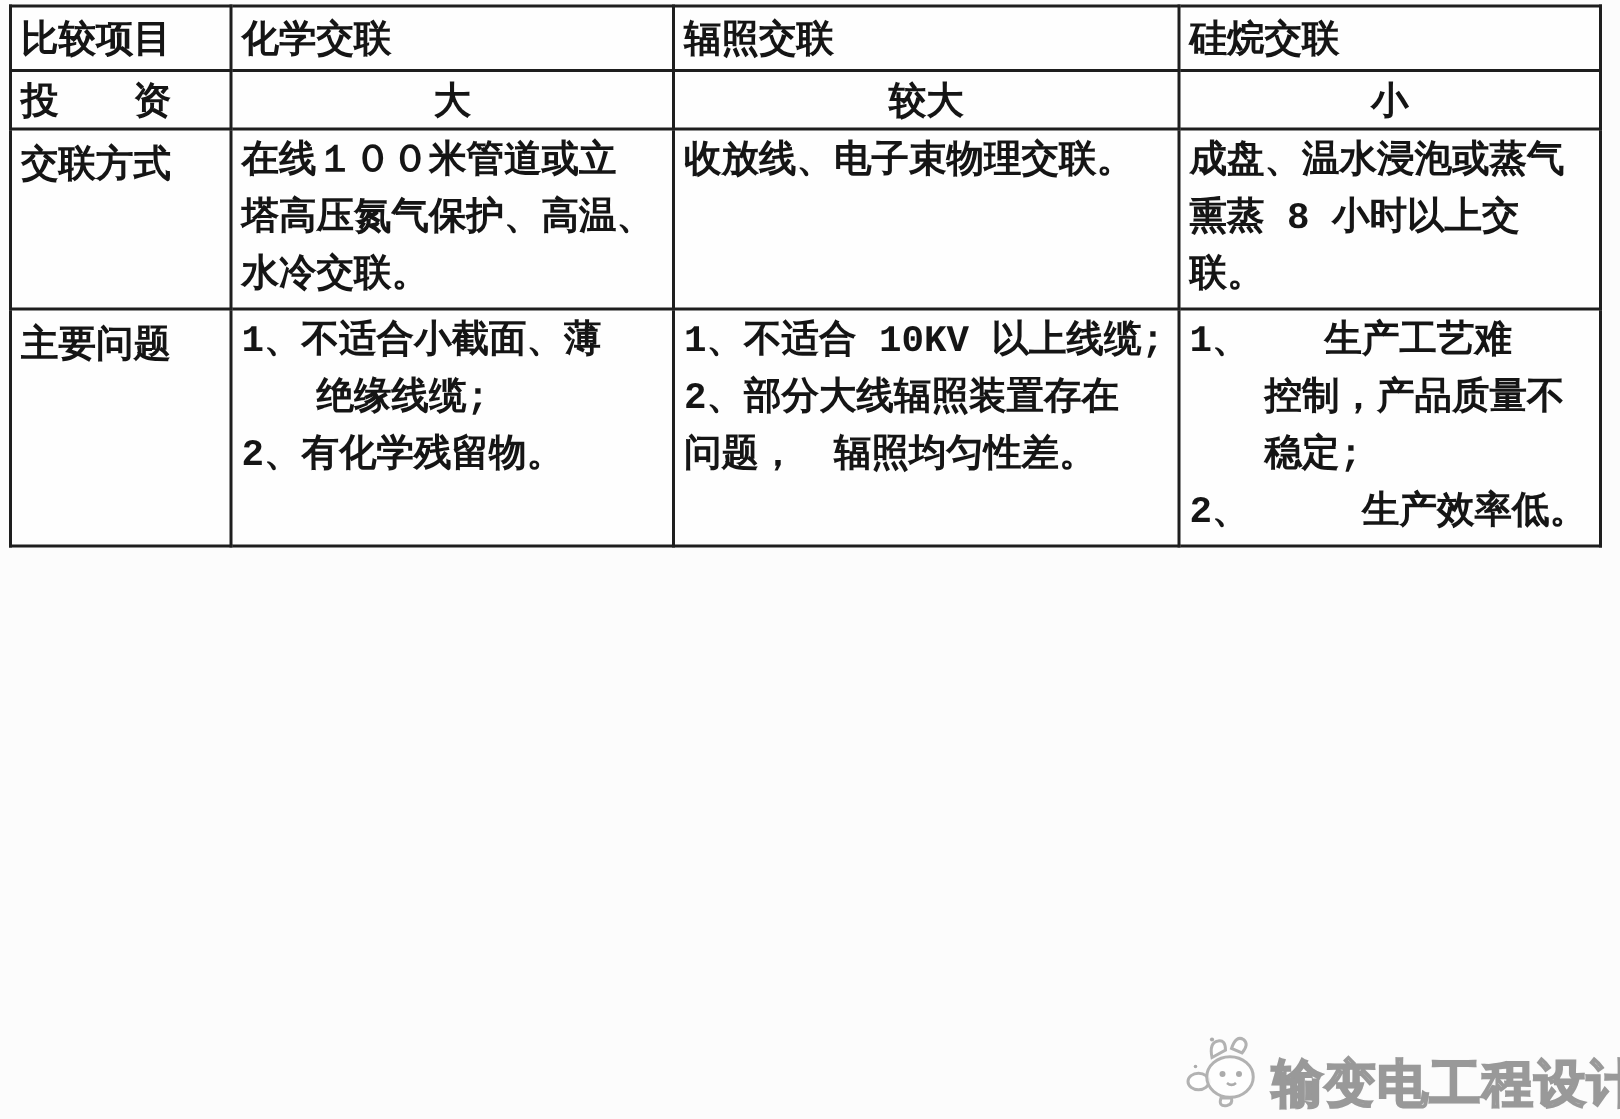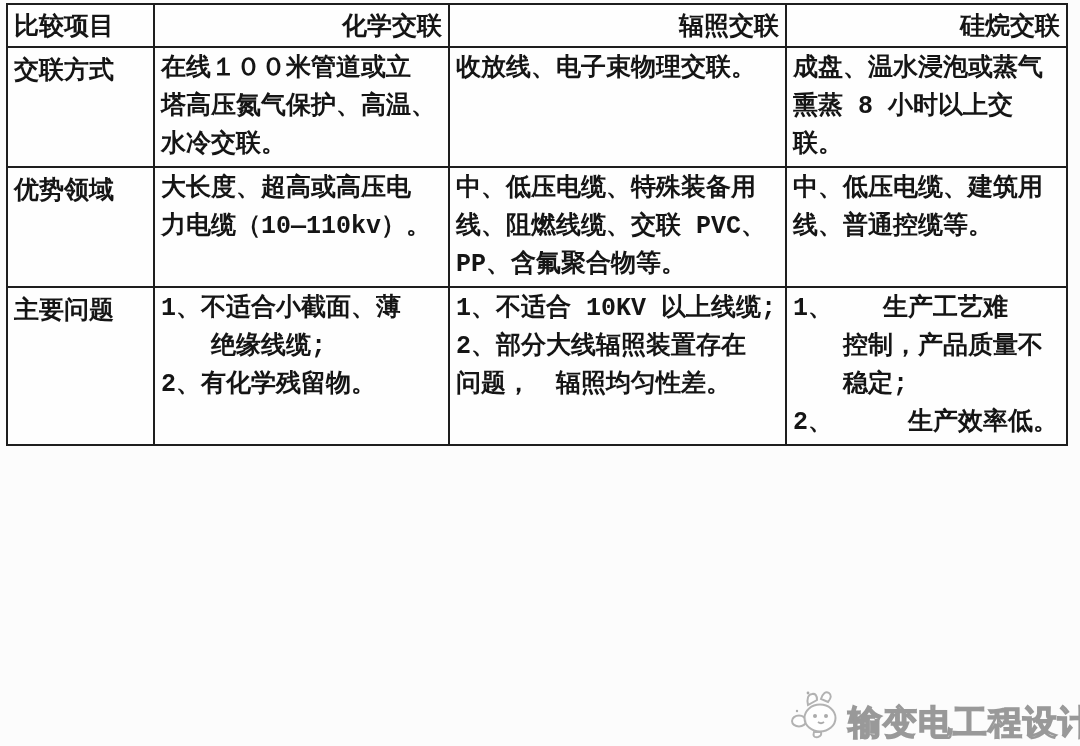--- a/index.html
+++ b/index.html
@@ -22,21 +22,21 @@
     table-layout: fixed;
     background: #fefefe;
   }
   .cmp td, .cmp th {
     border: 2px solid #1e1e1e;
     font-weight: 700;
     font-size: 25px;
     padding: 2px 6px;
     overflow: hidden;
   }
-  .hdr { text-align: right; vertical-align: middle; }
+  .hdr { text-align: left; vertical-align: middle; }
   .lbl {
     text-align: left;
     padding-left: 9px;
     vertical-align: middle;
     white-space: pre-line;
   }
   .lbl.top { vertical-align: top; padding-top: 5px; }
   .val { text-align: center; vertical-align: middle; }
   .txt {
     white-space: pre-line;
@@ -80,42 +80,38 @@
     </colgroup>
 
     <tbody>
         <tr style="height:43px">
       <th class="lbl">比较项目</th>
       <th class="hdr">化学交联</th>
       <th class="hdr">辐照交联</th>
       <th class="hdr">硅烷交联</th>
     </tr>
 
+    <tr style="height:36px">
+      <td class="lbl">投　　资</td>
+      <td class="val">大</td>
+      <td class="val">较大</td>
+      <td class="val">小</td>
+    </tr>
 
     <tr style="height:114px">
       <td class="lbl top">交联方式</td>
       <td class="txt">在线１００米管道或立
 塔高压氮气保护、高温、
 水冷交联。</td>
       <td class="txt">收放线、电子束物理交联。</td>
       <td class="txt">成盘、温水浸泡或蒸气
 熏蒸 8 小时以上交联。</td>
     </tr>
 
 
-    <tr style="height:118px">
-      <td class="lbl top">优势领域</td>
-      <td class="txt">大长度、超高或高压电
-力电缆（10—110kv）。</td>
-      <td class="txt">中、低压电缆、特殊装备用
-线、阻燃线缆、交联 PVC、
-PP、含氟聚合物等。</td>
-      <td class="txt">中、低压电缆、建筑用
-线、普通控缆等。</td>
-    </tr>
 
 
     <tr style="height:152px">
       <td class="lbl top">主要问题</td>
       <td class="txt">1、不适合小截面、薄
 　　绝缘线缆;
 2、有化学残留物。</td>
       <td class="txt">1、不适合 10KV 以上线缆;
 2、部分大线辐照装置存在
 问题，　辐照均匀性差。</td>

